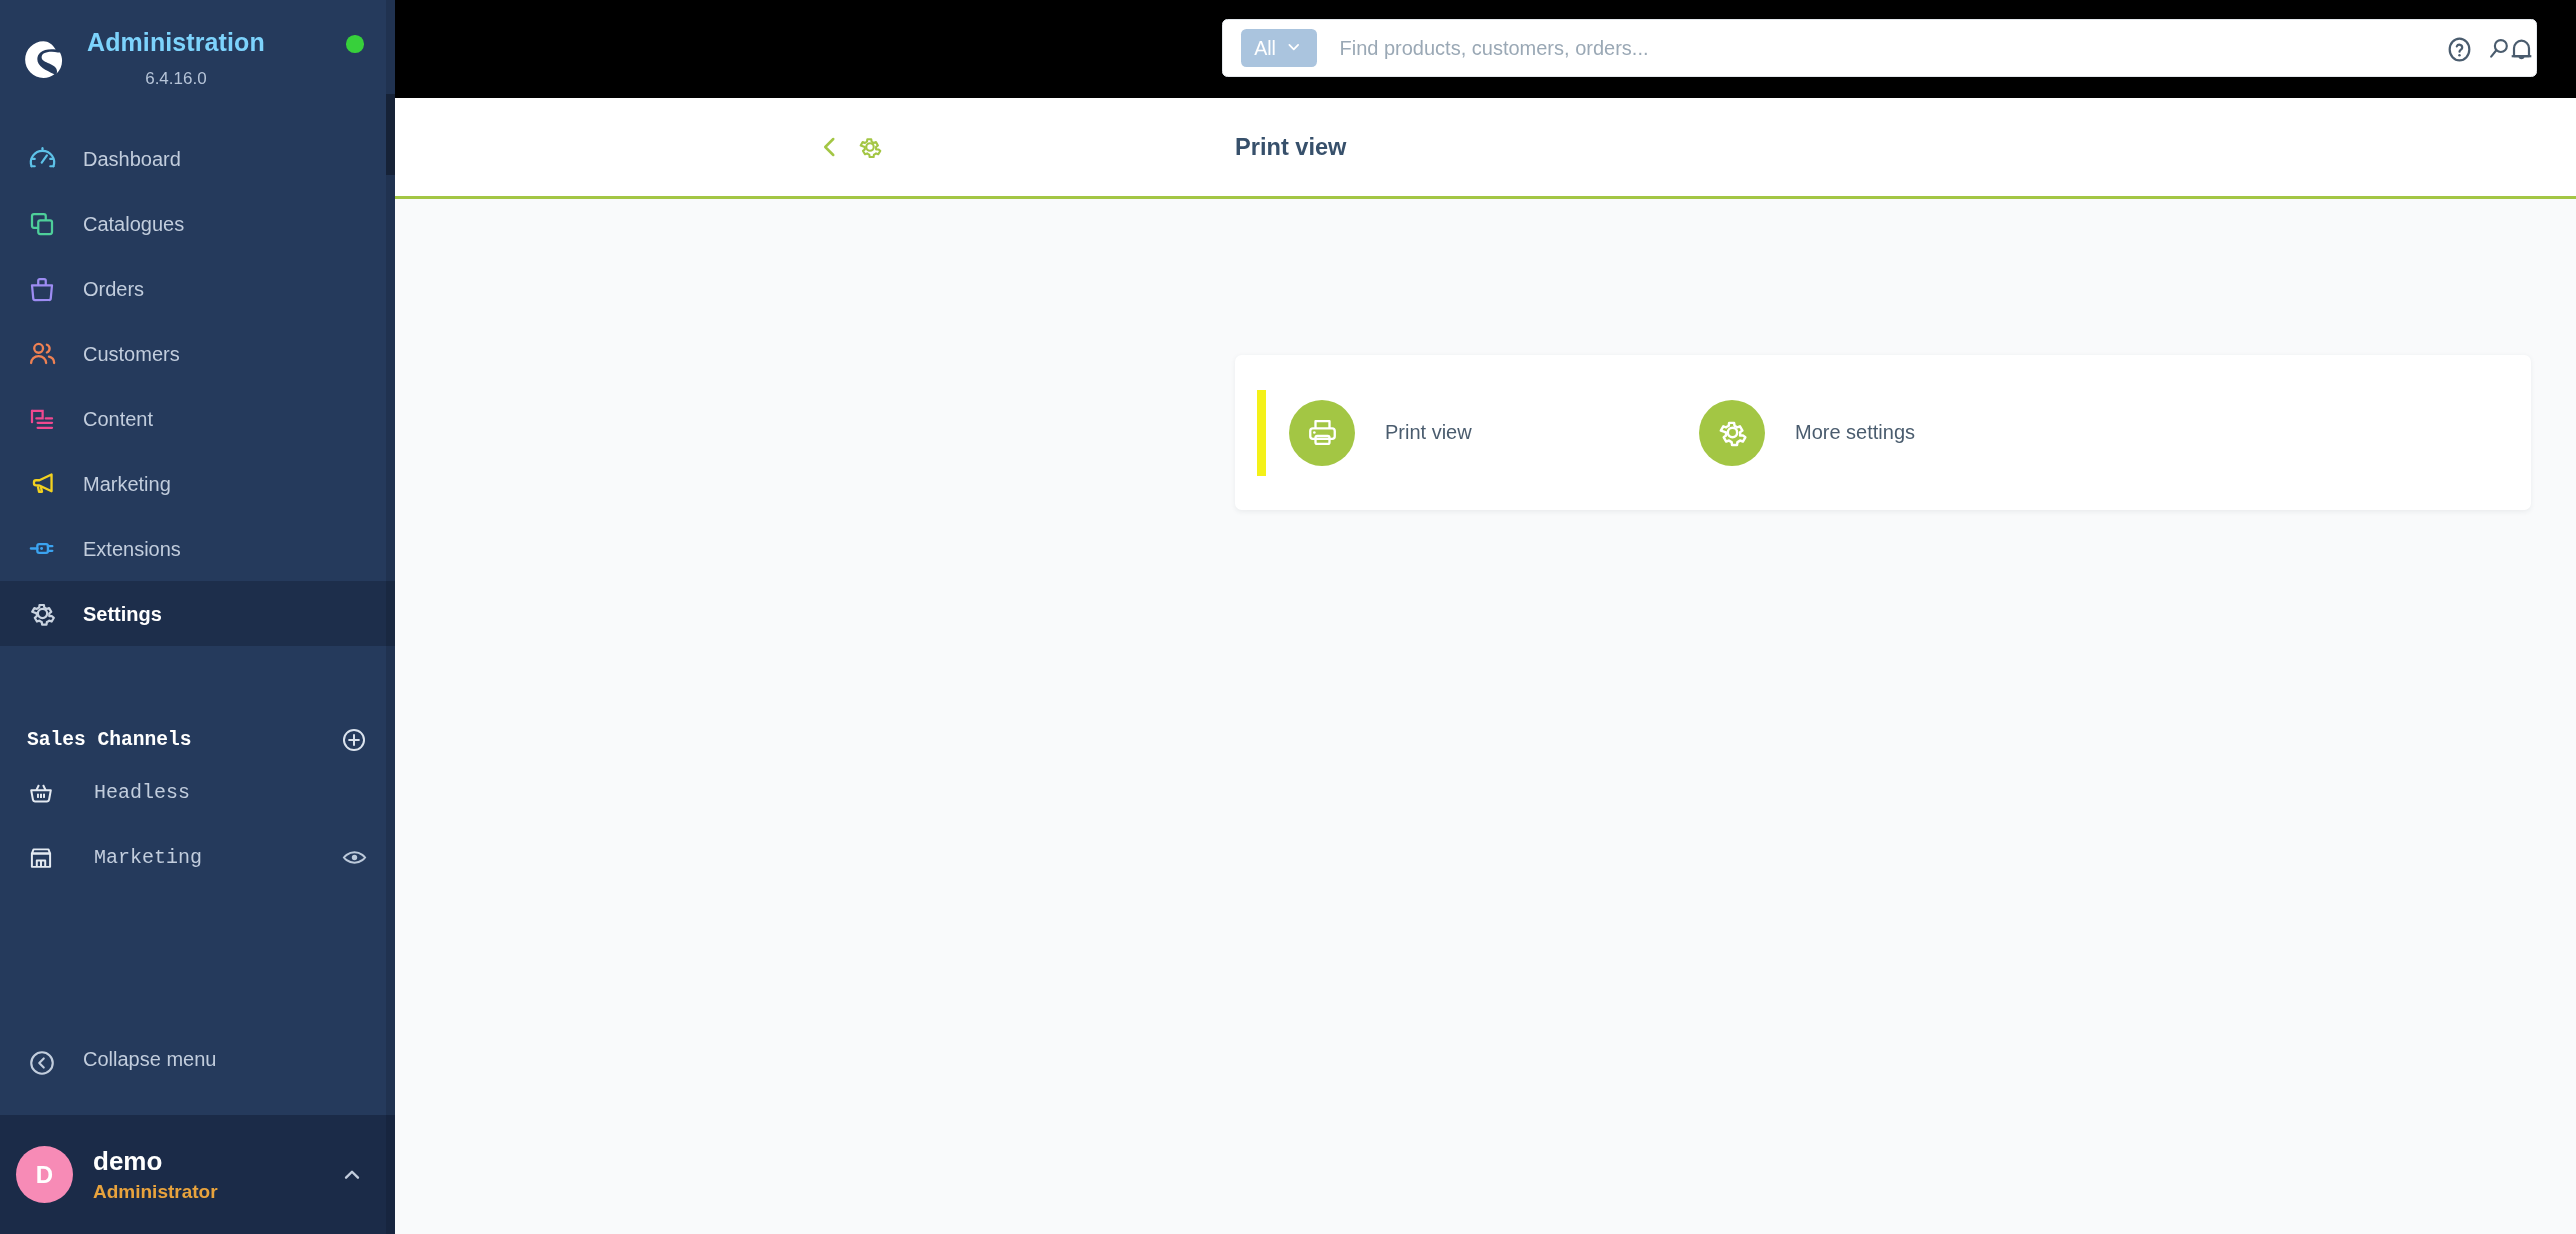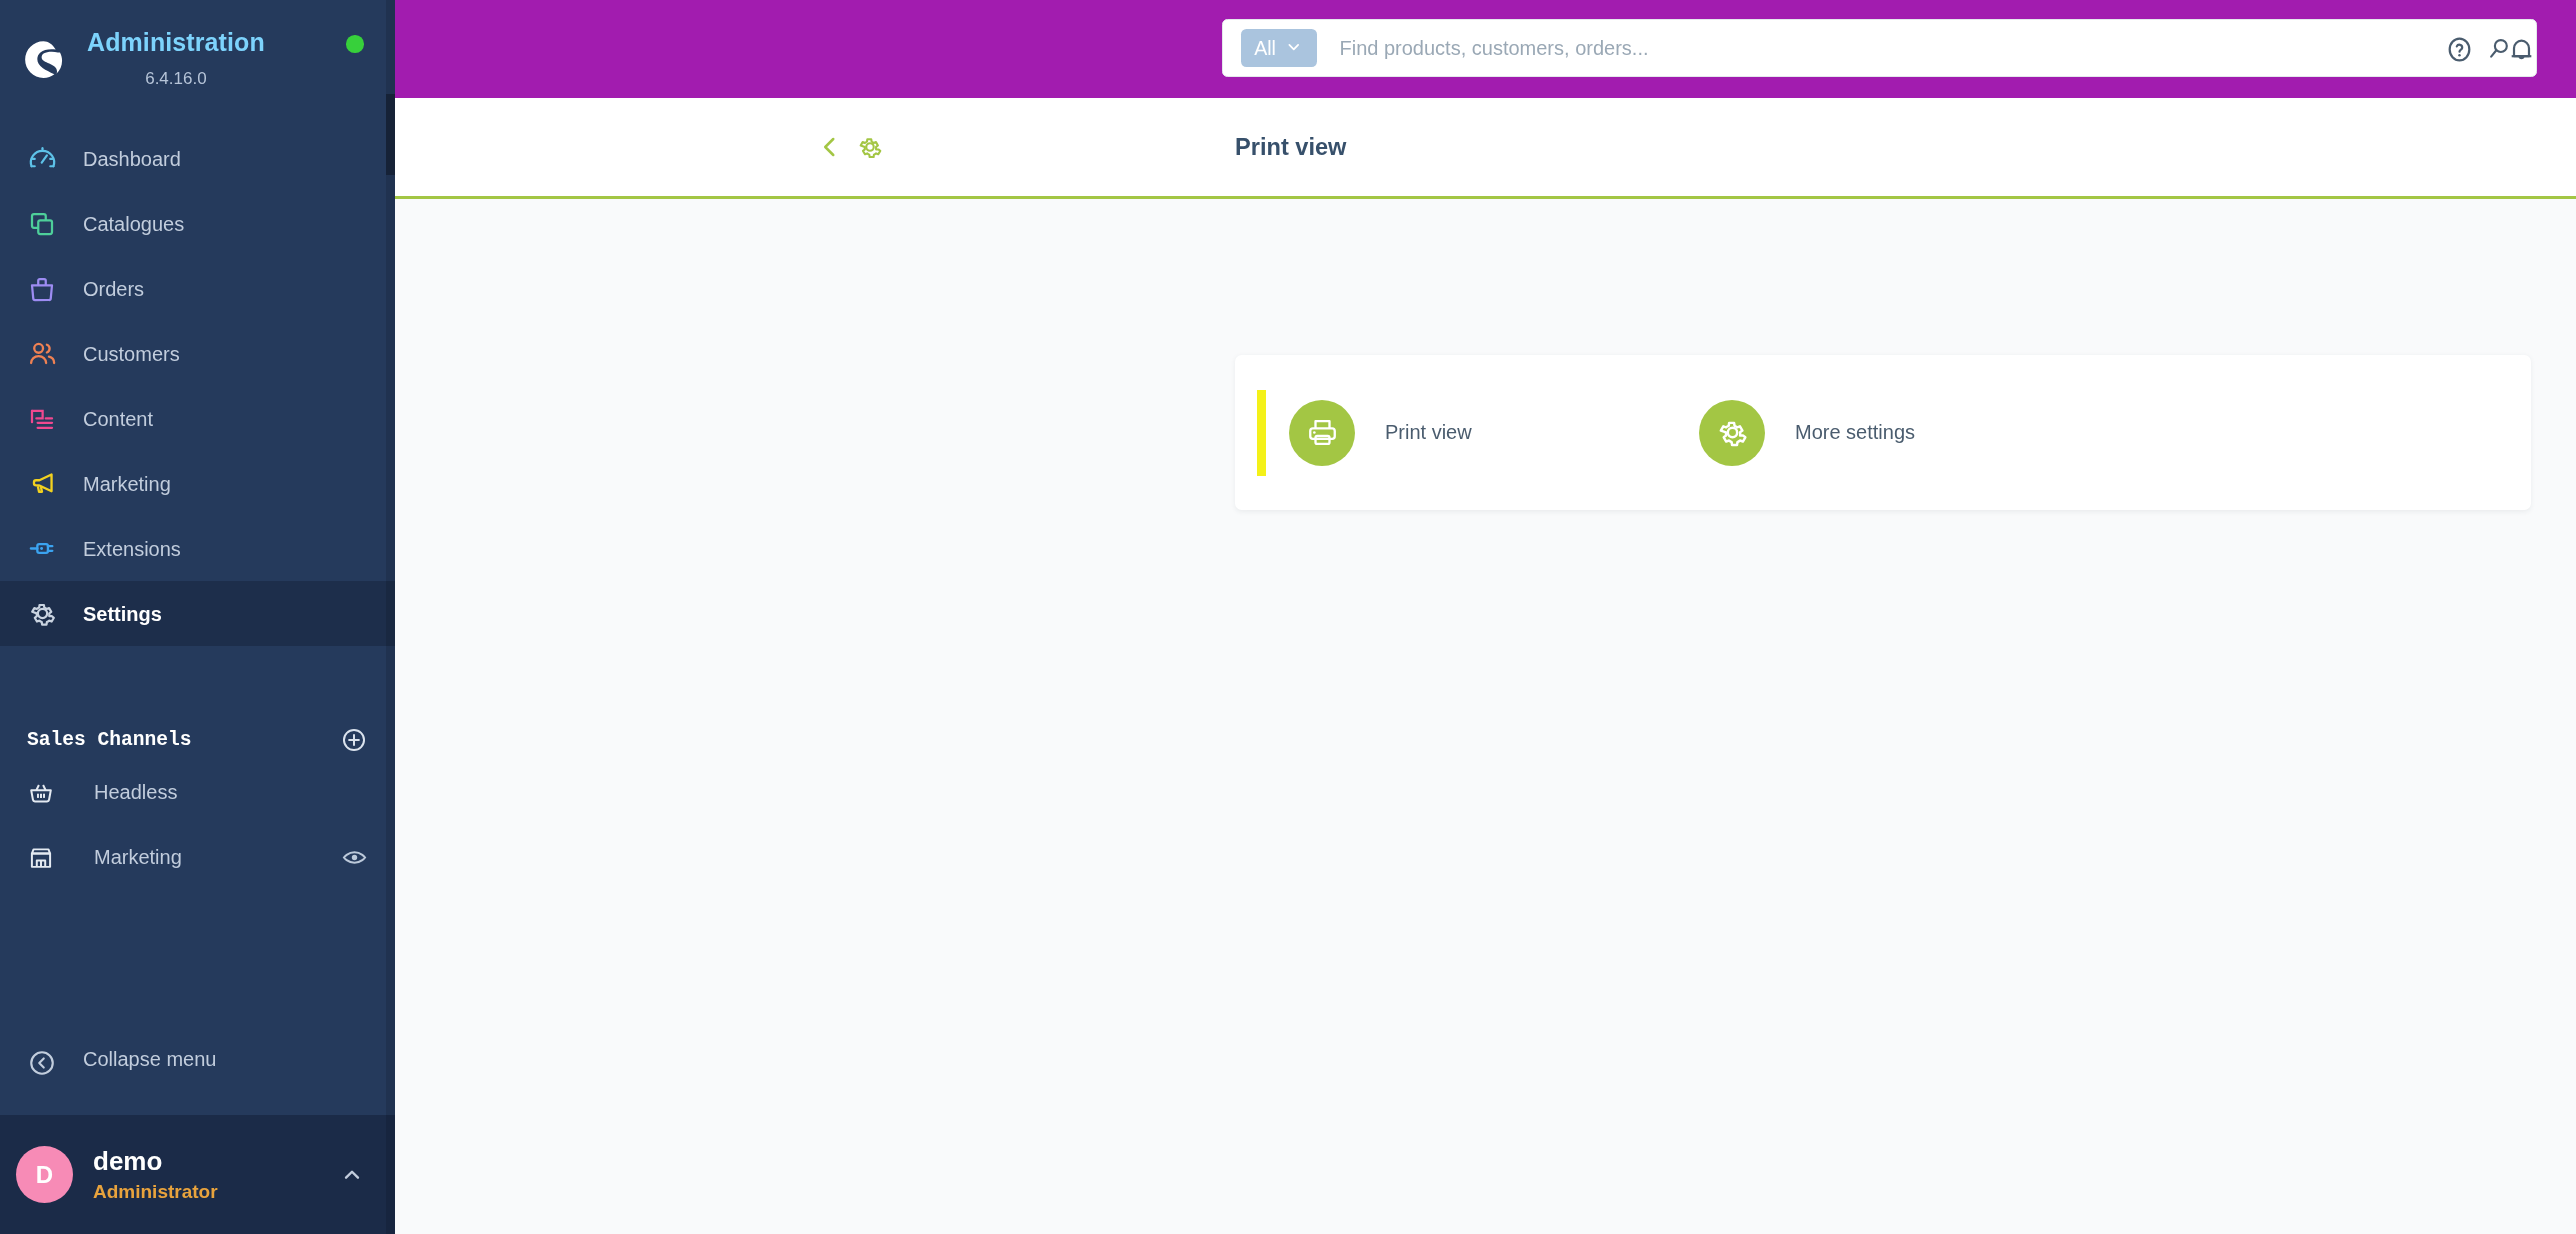--- a/index.html
+++ b/index.html
@@ -116,20 +116,21 @@
     font-family: Liberation Mono, monospace;
   }
   .sc-add { display: flex; align-items: center; justify-content: center; cursor: pointer; }
   .sc-item {
     display: flex;
     align-items: center;
     height: 65px;
     padding-left: 27px;
     padding-right: 27px;
     cursor: pointer;
+    font-family: Liberation Mono, monospace;
   }
   .sc-icon { width: 40px; flex: 0 0 40px; display: flex; align-items: center; }
   .sc-label {
     margin-left: 27px;
     color: #c2cddd;
     font-size: 20px;
     flex: 1;
   }
   .sc-eye { display: flex; align-items: center; cursor: pointer; }
 
@@ -175,21 +176,21 @@
     height: 1234px;
     display: flex;
     flex-direction: column;
     background: #f9fafb;
     min-width: 0;
   }
 
   
   .topbar {
     height: 98px;
-    background: #a21caf;
+    background: #000000;
     display: flex;
     align-items: center;
     position: relative;
     flex: 0 0 98px;
   }
   .search-wrap {
     position: absolute;
     left: 827px;
     width: 1315px;
     height: 58px;

